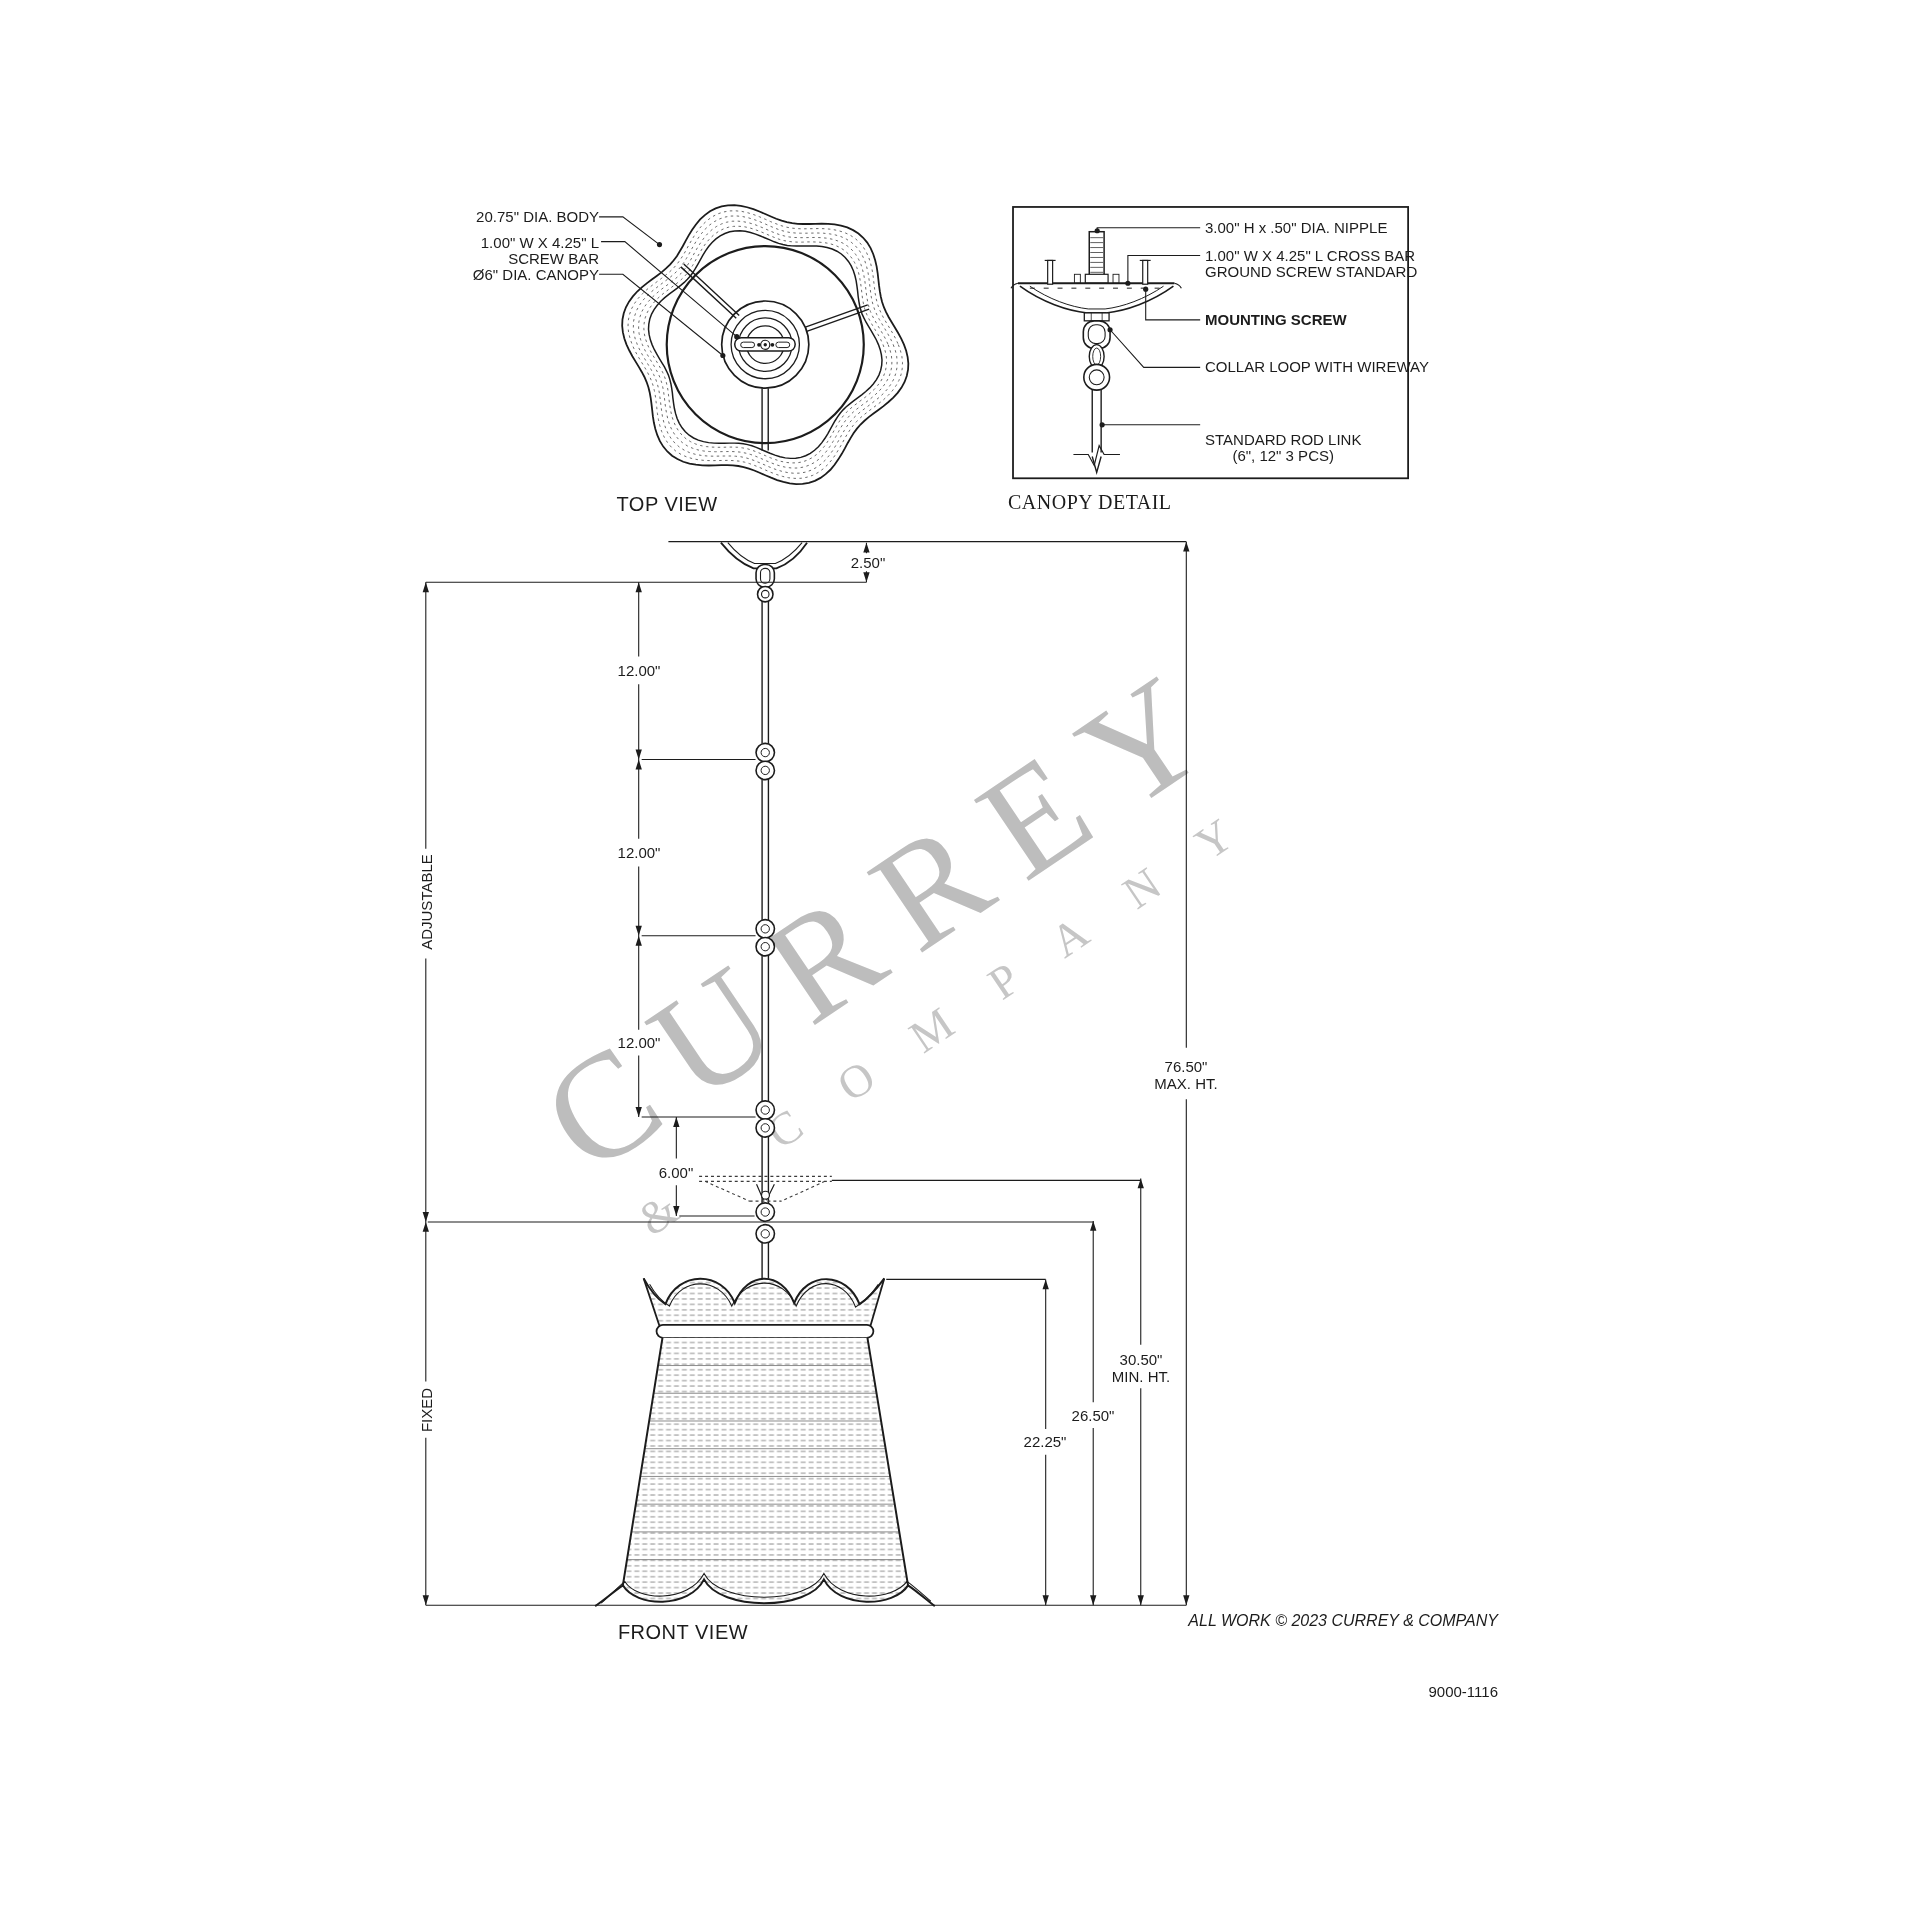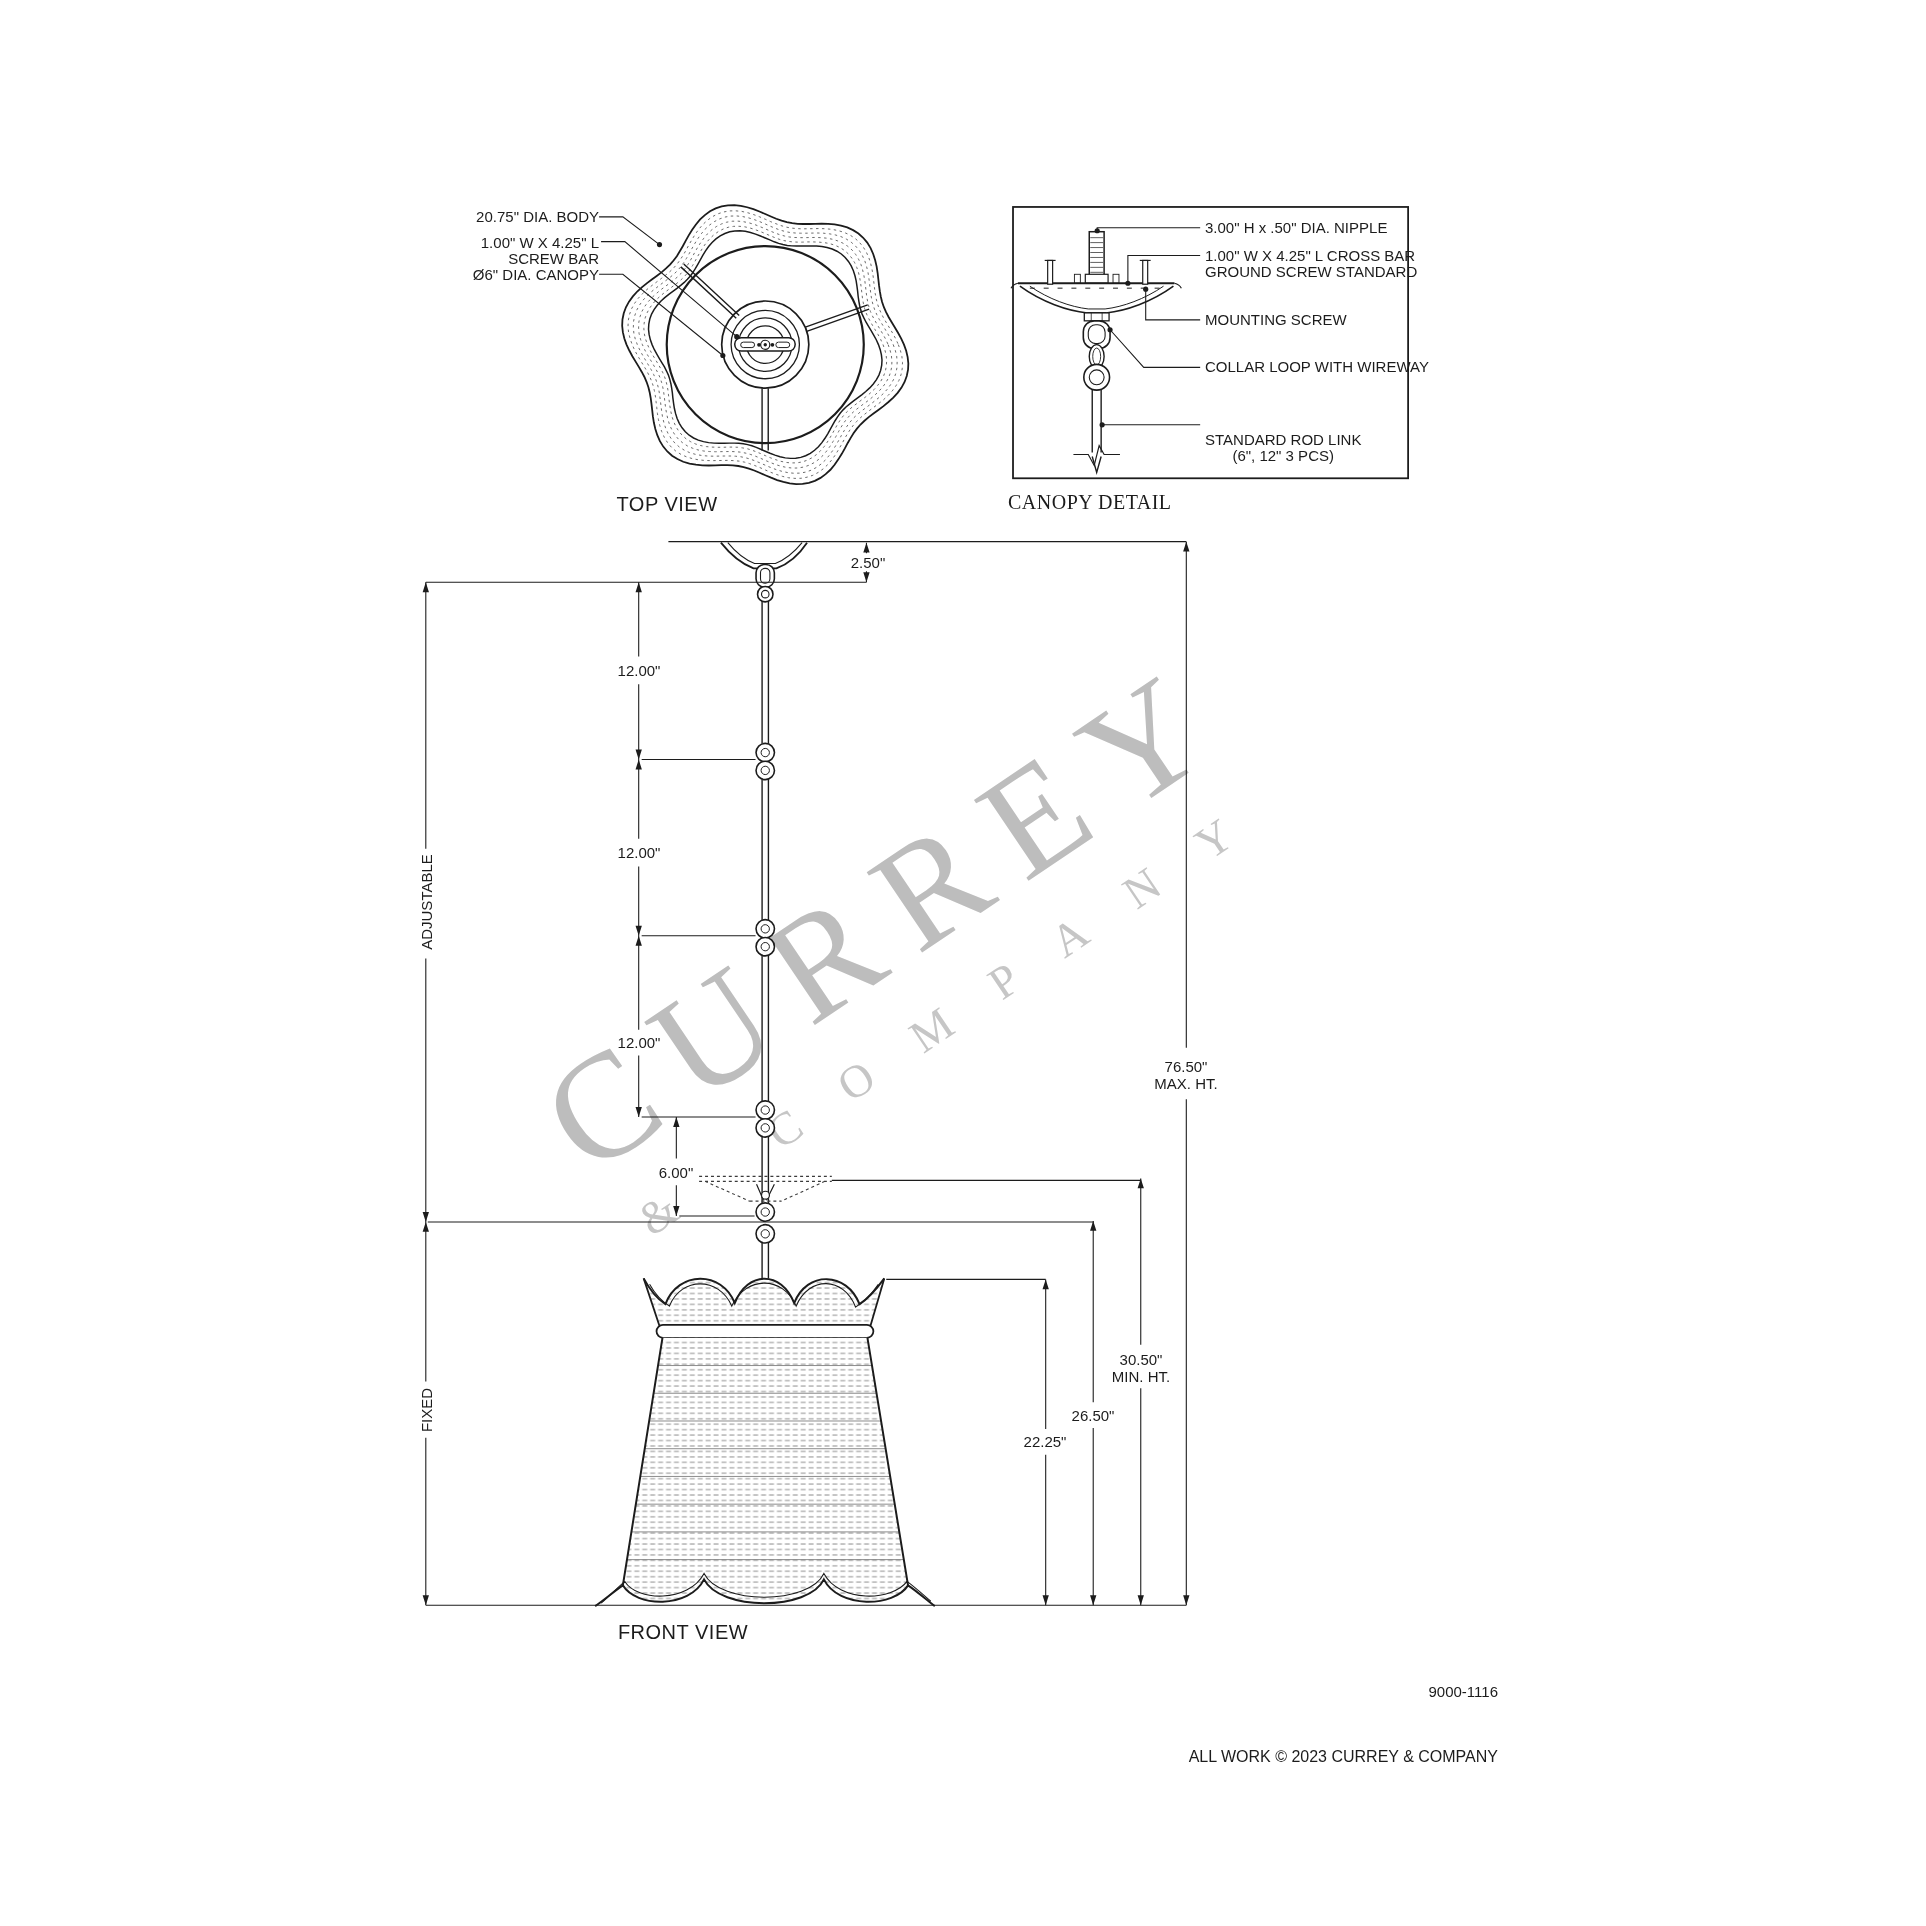--- a/index.html
+++ b/index.html
@@ -208,21 +208,21 @@
     <div>SCREW BAR</div>
   </div>
   <div class="txt lbl rlbl" style="right:1328px;top:267px;">Ø6" DIA. CANOPY</div>
   <div class="txt ttl" style="left:667px;top:493px;transform:translateX(-50%);">TOP VIEW</div>
 
   <div class="txt lbl" style="left:1205px;top:220px;">3.00" H x .50" DIA. NIPPLE</div>
   <div class="txt lbl" style="left:1205px;top:248px;">
     <div>1.00" W X 4.25" L CROSS BAR</div>
     <div>GROUND SCREW STANDARD</div>
   </div>
-  <div class="txt lbl" style="left:1205px;top:312px;">MOUNTING SCREW</div>
+  <div class="txt lbl" style="left:1205px;top:312px;font-weight:bold;">MOUNTING SCREW</div>
   <div class="txt lbl" style="left:1205px;top:359px;">COLLAR LOOP WITH WIREWAY</div>
   <div class="txt lbl" style="left:1205px;top:432px;text-align:center;">
     <div>STANDARD ROD LINK</div>
     <div>(6", 12" 3 PCS)</div>
   </div>
   <div class="txt ttl" style="left:1008px;top:491px;font-family:Liberation Serif, serif;">CANOPY DETAIL</div>
 
   <div class="txt dim" style="left:868px;top:562px;">2.50"</div>
   <div class="txt dim" style="left:639px;top:670px;">12.00"</div>
   <div class="txt dim" style="left:639px;top:852px;">12.00"</div>
@@ -236,16 +236,16 @@
     <div>30.50"</div>
     <div>MIN. HT.</div>
   </div>
   <div class="txt dim" style="left:1093px;top:1415px;">26.50"</div>
   <div class="txt dim" style="left:1045px;top:1441px;">22.25"</div>
   <div class="txt rot" style="left:426px;top:902px;">ADJUSTABLE</div>
   <div class="txt rot" style="left:426px;top:1410px;">FIXED</div>
   <div class="txt ttl" style="left:683px;top:1621px;transform:translateX(-50%);">FRONT VIEW</div>
 
   <div class="txt foot1" style="right:429px;top:1683px;">9000-1116</div>
-  <div class="txt foot2" style="right:429px;top:1748px;">ALL WORK © 2023 CURREY &amp; COMPANY</div>
+  <div class="txt foot2" style="right:429px;top:1612px;font-style:italic;">ALL WORK © 2023 CURREY &amp; COMPANY</div>
 
 </div>
 
 
 </body></html>

